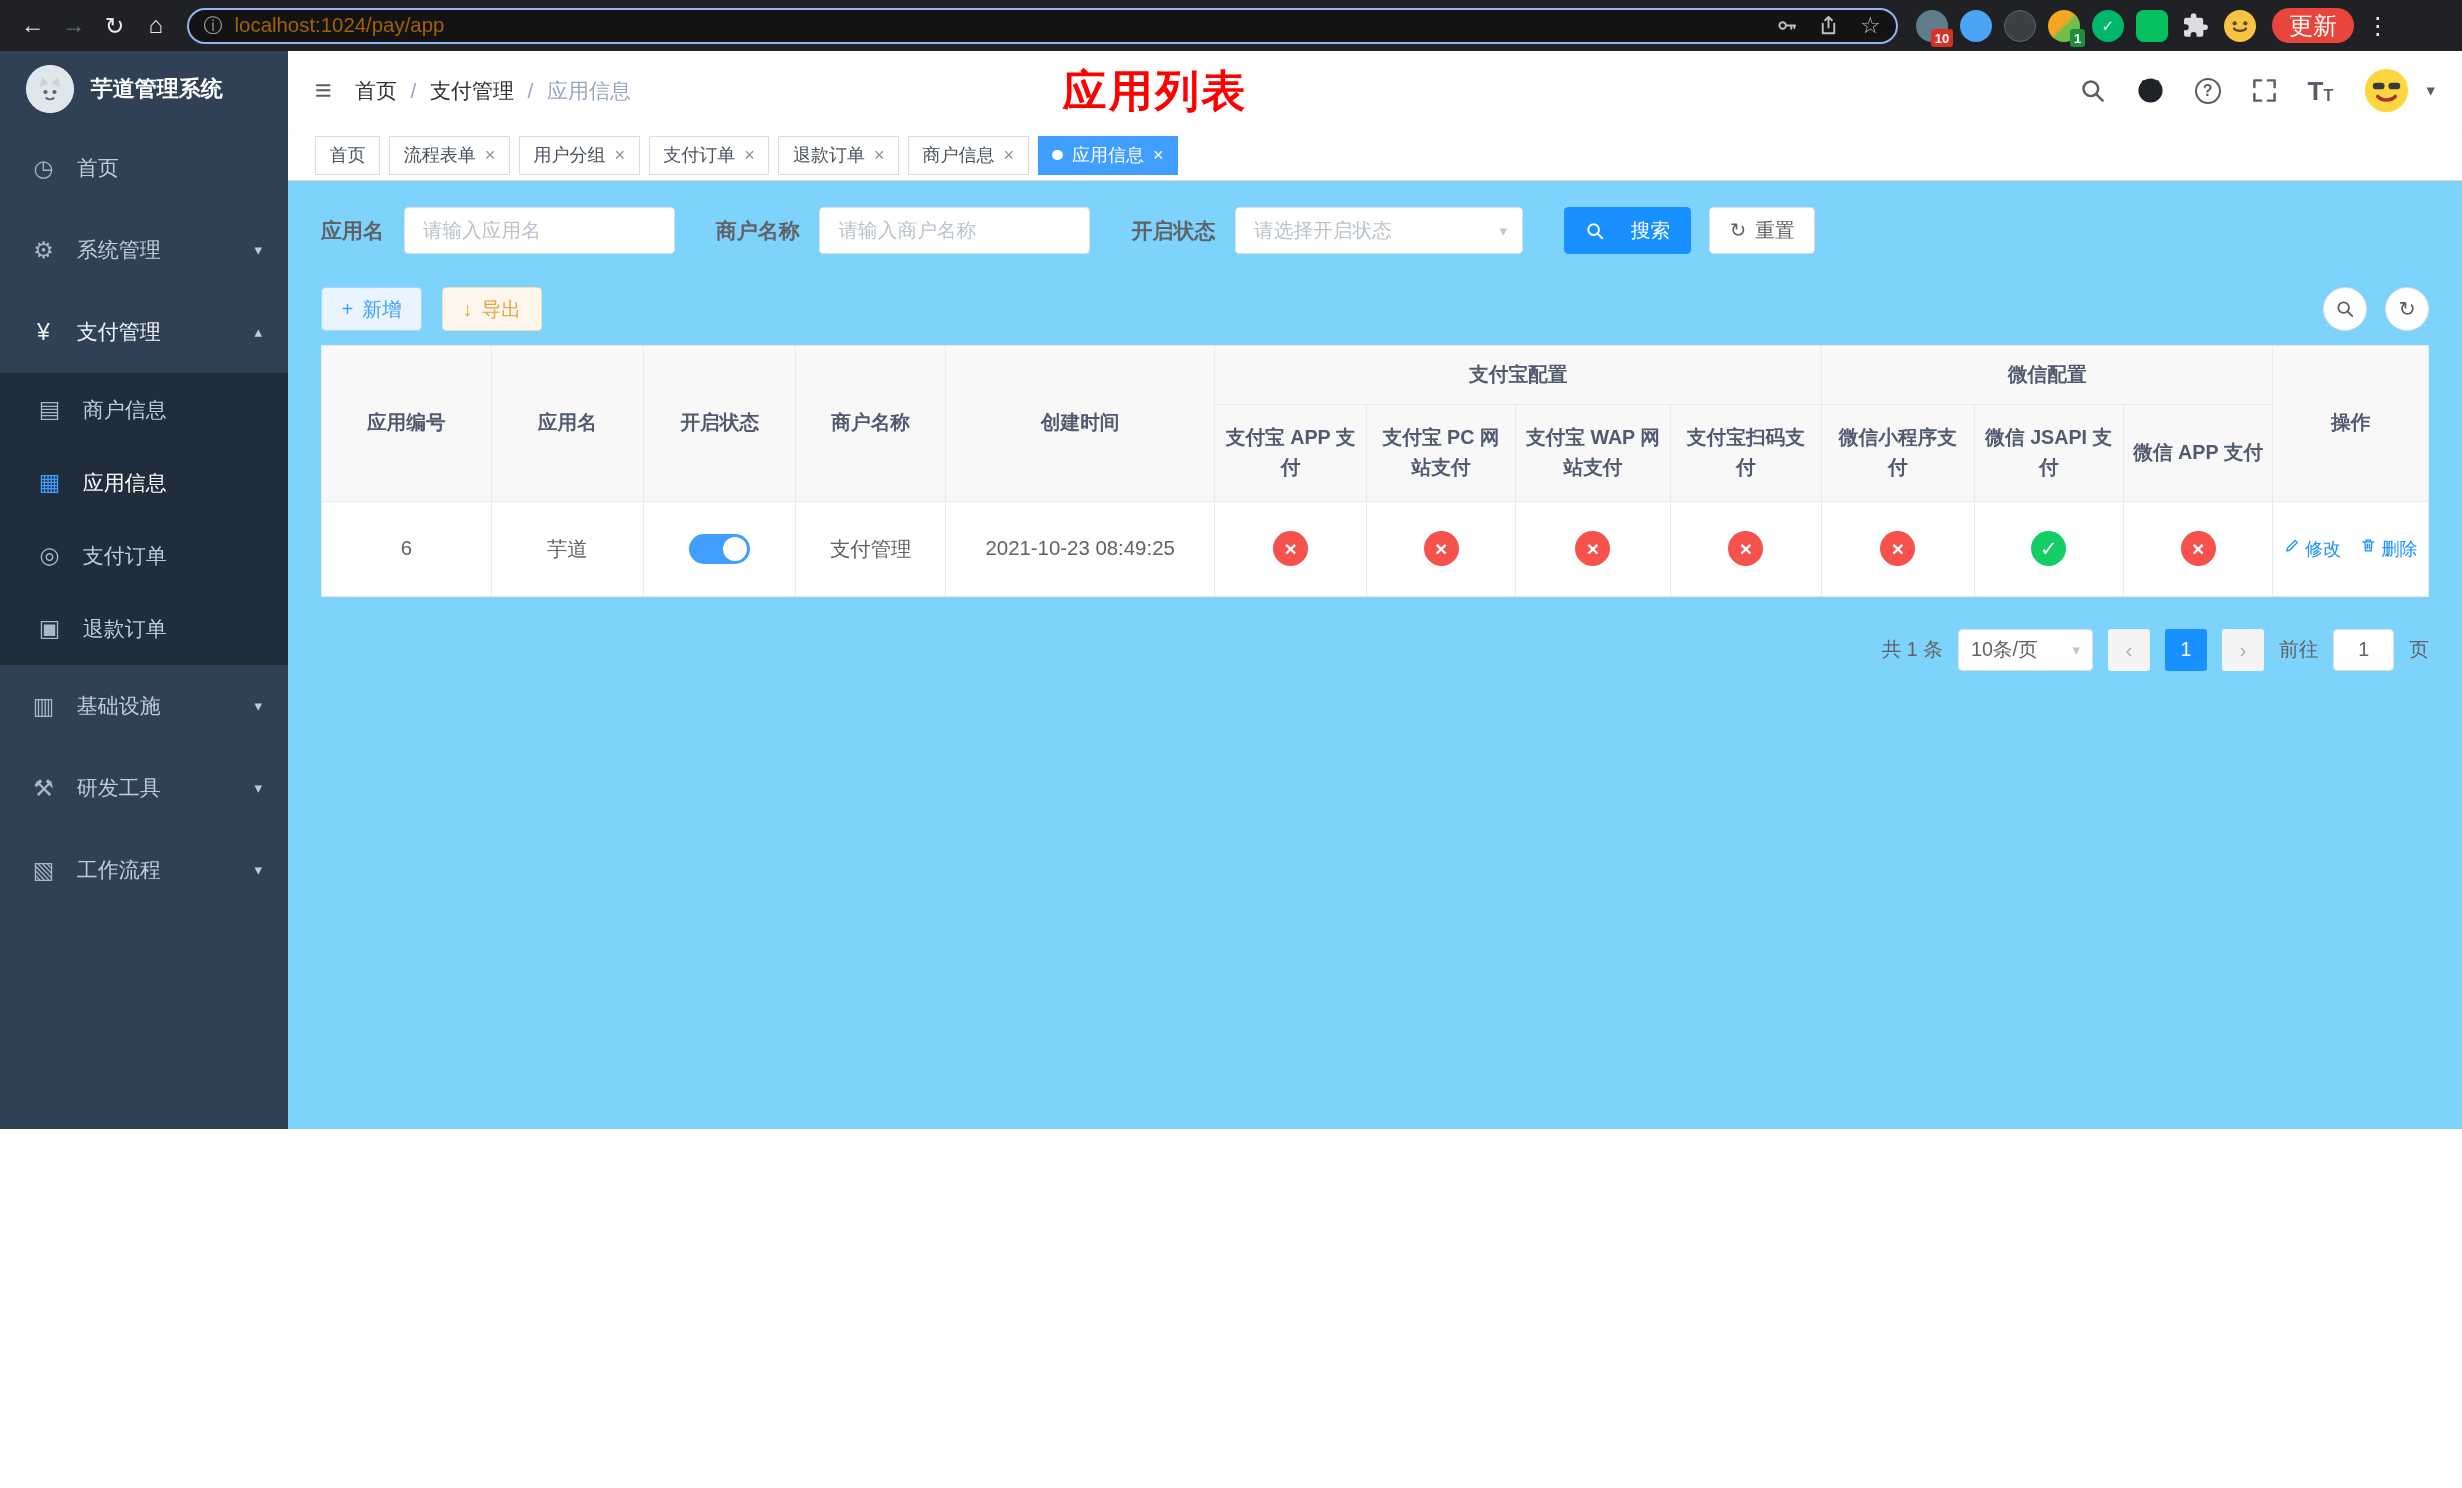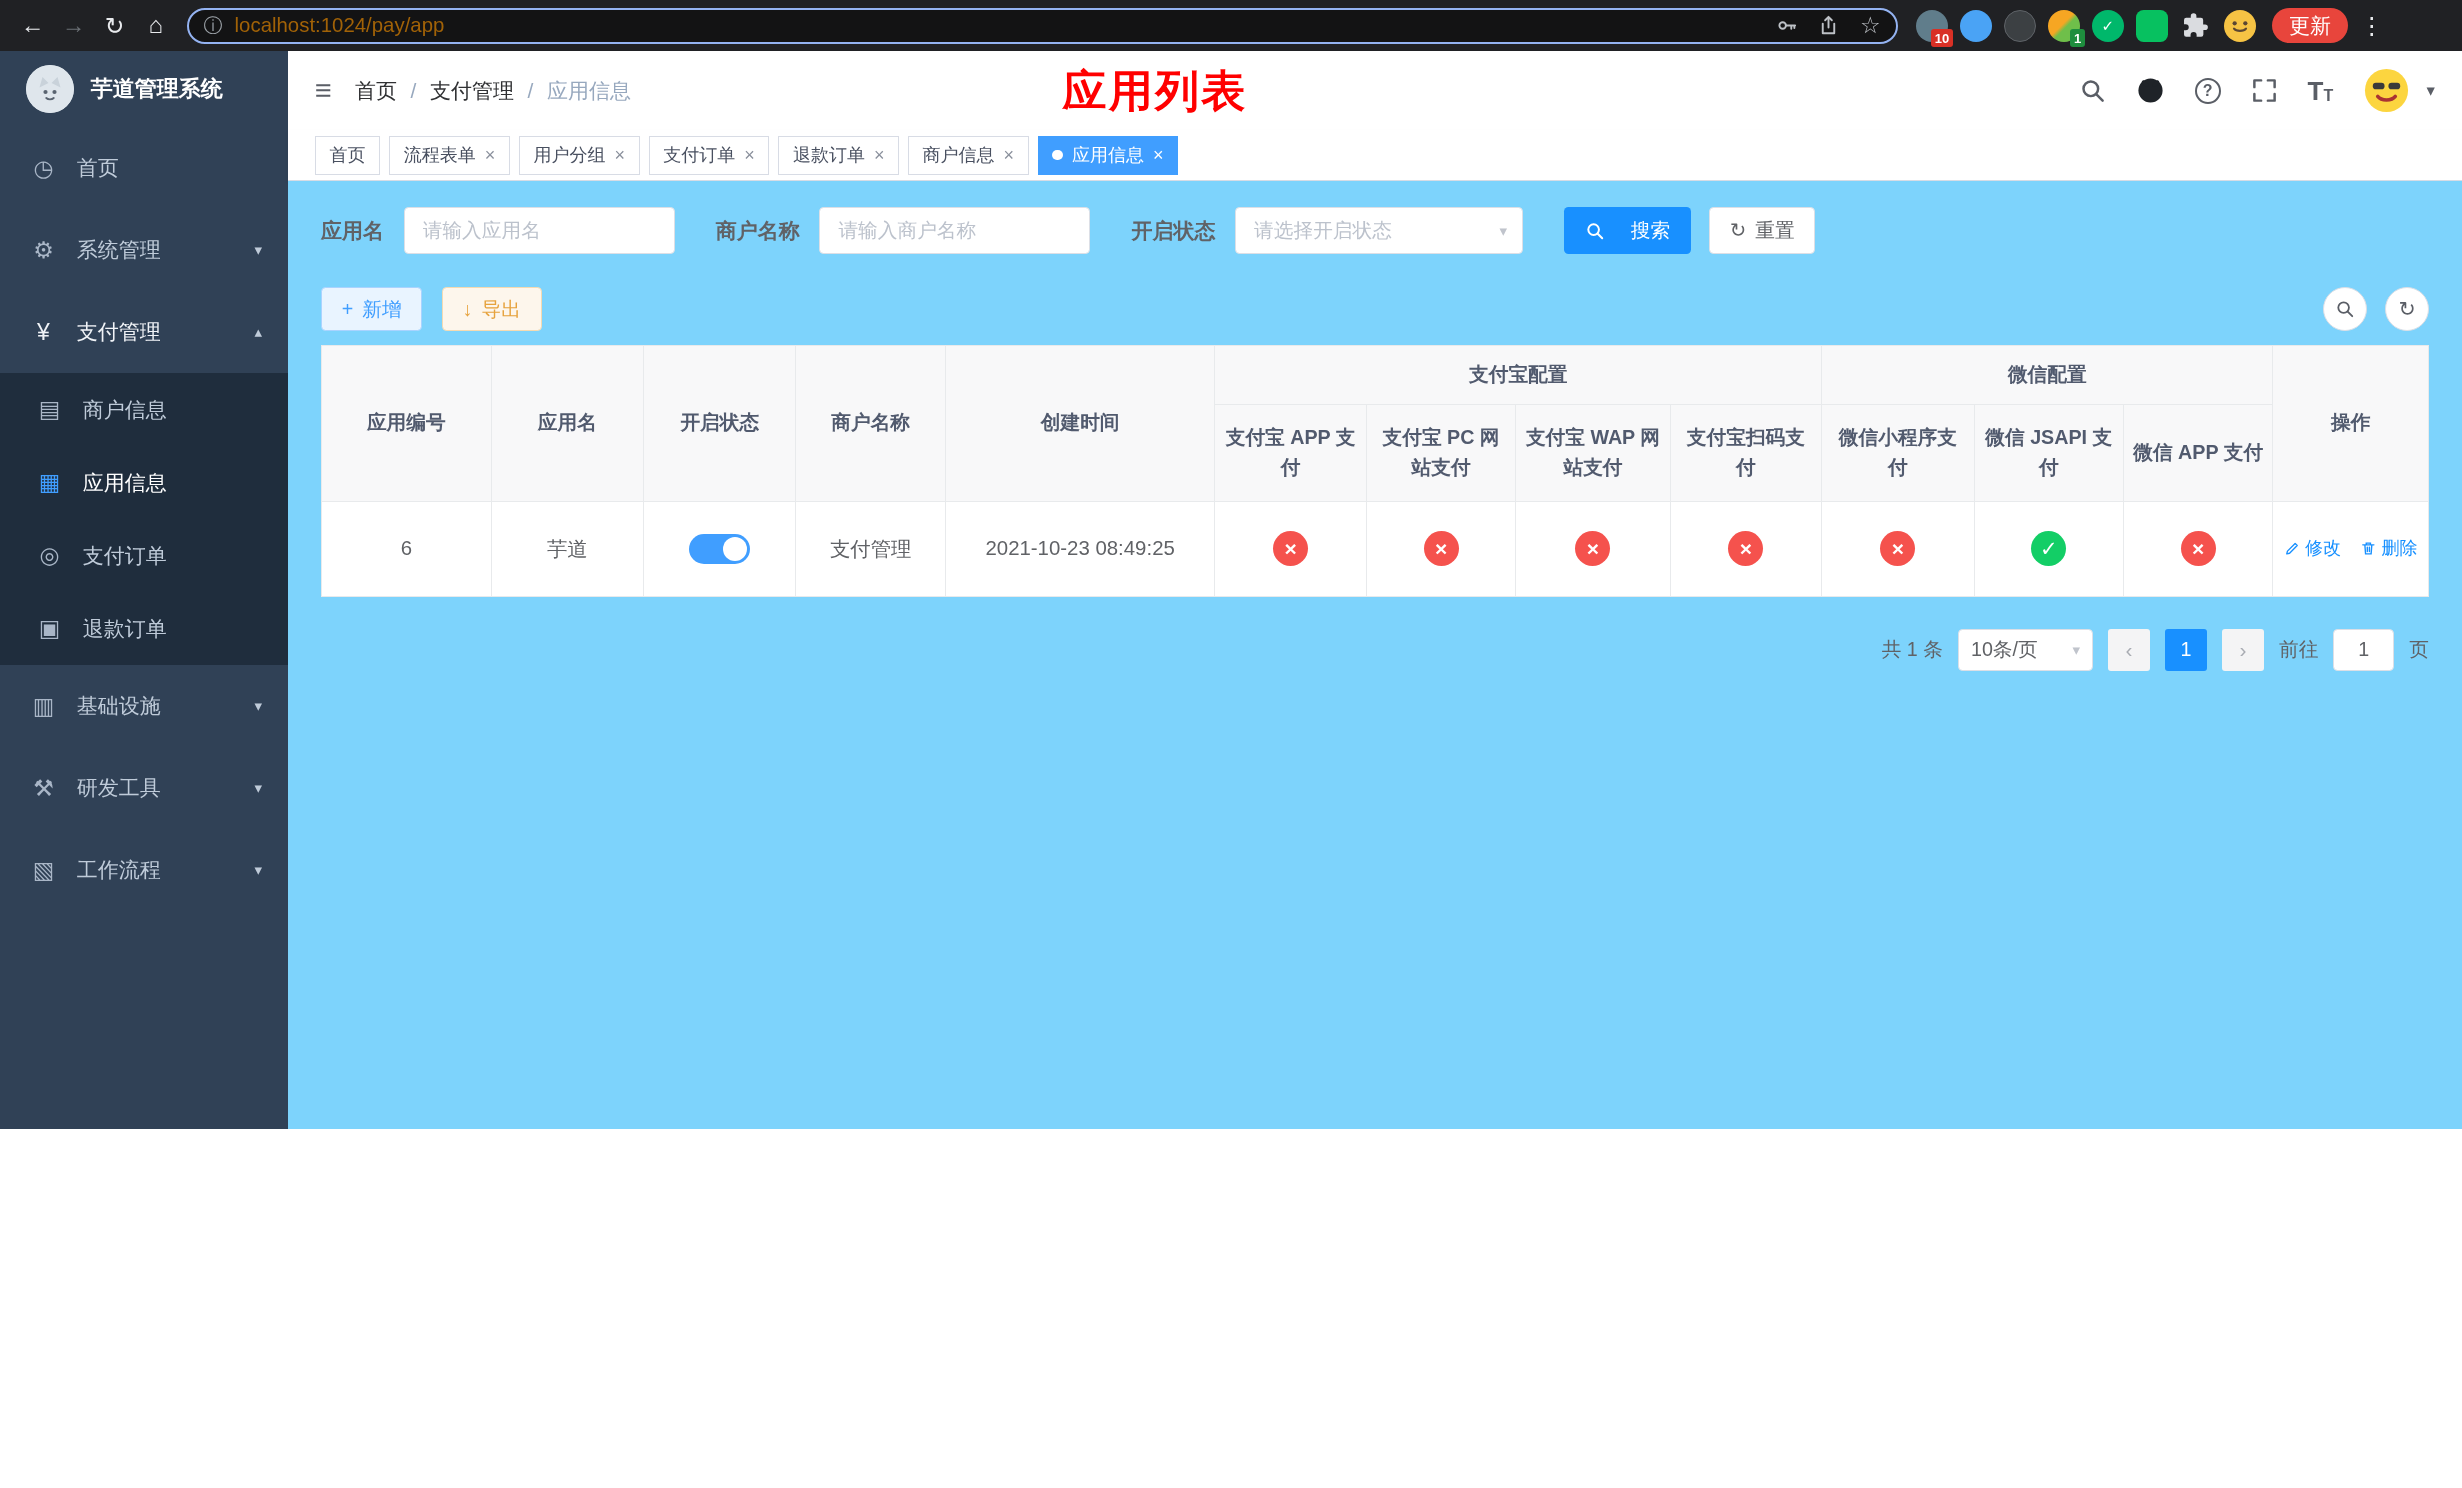--- a/index.html
+++ b/index.html
@@ -22,21 +22,21 @@
   .ext-1{background:#607d8b;}
   .ext-2{background:#4aa3f5;}
   .ext-3{background:#3c4043;border:1.5px solid #5f6368;}
   .ext-4{background:linear-gradient(135deg,#f6a623 45%,#6fbf4a 55%);}
   .ext-5{background:#00b86b;}
   .ext-6{background:#07c160;border-radius:7.6px;}
   .ext-7{background:transparent;}
   .ext-8{background:#f6c344;}
   .ext-badge{position:absolute;bottom:-5.3px;right:-5.3px;background:#d93025;color:#fff;font-size:13px;line-height:1;padding:2.3px 3.8px;border-radius:3px;font-weight:700;}
   .ext-badge.green{background:#1e8e3e;}
-  .update-pill{background:#e8453c;color:#fff;font-size:21px;height:35px;padding:0 16.7px;border-radius:17.4px;display:flex;align-items:center;margin:0 9px;flex-shrink:0;}
+  .update-pill{background:#e8453c;color:#fff;font-size:24px;height:35px;padding:0 16.7px;border-radius:17.4px;display:flex;align-items:center;margin:0 9px;flex-shrink:0;}
   .kebab{color:#e8eaed;font-size:24px;width:30px;text-align:center;}
 
   
   .app{display:flex;height:1078px;}
 
   
   .sidebar{width:288px;background:#304156;flex-shrink:0;color:#bfcbd9;overflow:hidden;}
   .logo{height:76px;display:flex;align-items:center;padding-left:26px;gap:16.7px;}
   .logo-avatar{width:48px;height:48px;border-radius:50%;overflow:hidden;flex-shrink:0;background:#dfe6ec;}
   .logo-title{color:#fff;font-size:22px;font-weight:700;white-space:nowrap;}
@@ -105,21 +105,21 @@
   tr.h1 th{height:59px;}
   tr.h2 th{height:97px;}
   td{font-size:20.4px;color:#606266;height:95px;padding:0 6px;background:#fff;}
   .switch{width:61px;height:30px;border-radius:15px;display:inline-block;position:relative;vertical-align:middle;cursor:pointer;}
   .switch.on{background:#409eff;}
   .switch::after{content:"";position:absolute;top:3px;width:24px;height:24px;border-radius:50%;background:#fff;}
   .switch.on::after{right:3px;}
   .status{width:35px;height:35px;border-radius:50%;display:inline-flex;align-items:center;justify-content:center;color:#fff;font-size:21px;font-weight:700;line-height:1;}
   .status.fail{background:#f5524d;}
   .status.ok{background:#13ce66;}
-  .link{color:#1890ff;font-size:18px;display:inline-flex;align-items:center;gap:4.5px;cursor:pointer;white-space:nowrap;}
+  .link{color:#1890ff;font-size:18px;display:inline-flex;gap:4.5px;cursor:pointer;white-space:nowrap;}
   .link + .link{margin-left:13.6px;}
 
   
   .pagination{margin-top:32px;display:flex;align-items:center;justify-content:flex-end;gap:15px;font-size:19.7px;color:#606266;}
   .page-size{width:135px;height:42px;border:0.8px solid #dcdfe6;border-radius:4.5px;display:flex;align-items:center;justify-content:space-between;padding:0 12px;cursor:pointer;background:#fff;}
   .pg-btn{min-width:42px;height:42px;background:#f4f4f5;border-radius:3px;display:flex;align-items:center;justify-content:center;color:#a8abb2;font-size:21px;}
   .pg-btn.active{background:#1890ff;color:#fff;font-size:19.7px;}
   .goto-input{width:61px;height:42px;border:0.8px solid #dcdfe6;border-radius:4.5px;text-align:center;font-size:19.7px;color:#606266;}
 
   svg{display:block;}

